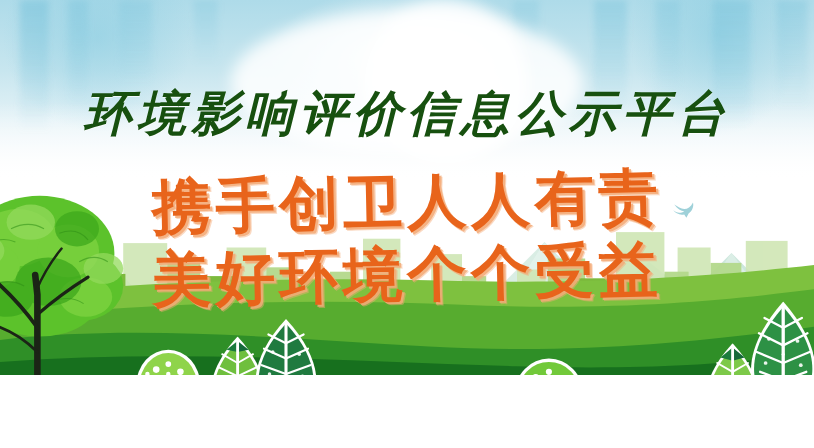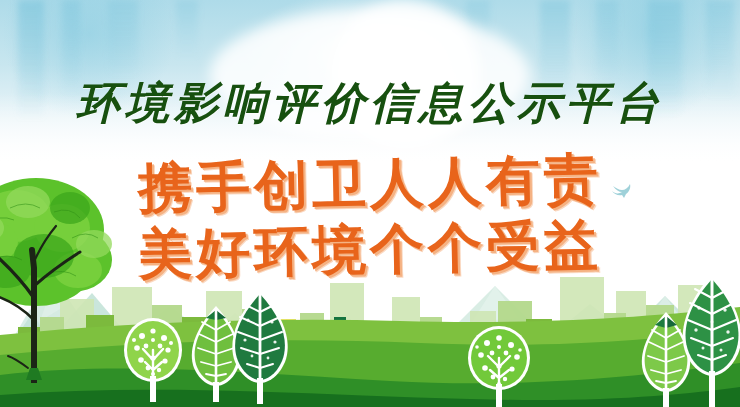--- a/index.html
+++ b/index.html
@@ -1,21 +1,21 @@
 <!DOCTYPE html>
 <html lang="zh"><head>
 <meta charset="utf-8">
 <title>环境影响评价信息公示平台</title>
 <style>
   html,body{margin:0;padding:0;background:#ffffff;}
   body{font-family:"DejaVu Sans","Liberation Sans",sans-serif;}
 
   .banner{
     position:relative;
-    width:740px;height:407px;
+    width:740px;height:341px;
     overflow:hidden;
     background:#ffffff;
   }
 
   
   .sky{
     position:absolute;left:0;top:0;width:740px;height:170px;
     background:
       linear-gradient(to bottom, rgba(255,255,255,0) 55%, #ffffff 95%),
       radial-gradient(ellipse 180px 90px at 50% 30%, rgba(255,255,255,.92), rgba(255,255,255,0) 70%),

